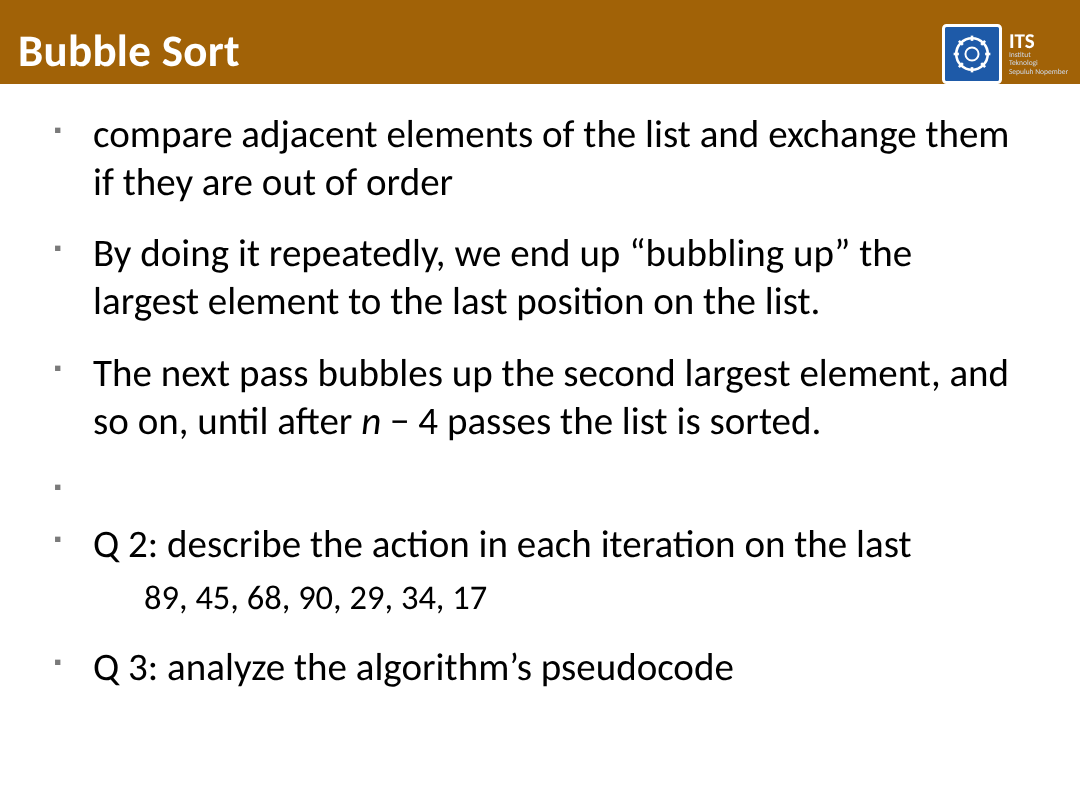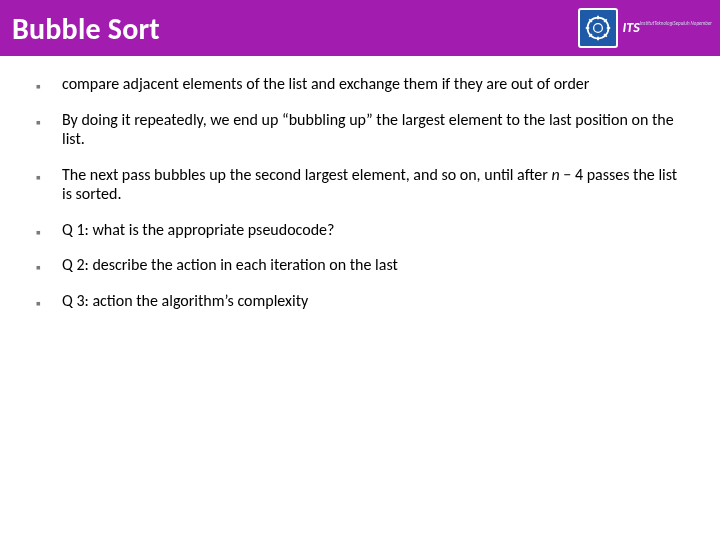--- a/index.html
+++ b/index.html
@@ -1,25 +1,24 @@
 <!DOCTYPE html>
 <html><head>
 <meta charset="utf-8">
 <style>
   * { margin: 0; padding: 0; box-sizing: border-box; }
   html, body { width: 720px; height: 540px; font-family: Calibri, "Segoe UI", Arial, sans-serif; background: #fff; color: #000; }
   .slide { width: 720px; height: 540px; position: relative; overflow: hidden; }
   .title-bar {
-    background: #a21caf;
+    background: #a16207;
     color: #fff;
     height: 56px;
     display: flex;
-    align-items: center;
     justify-content: space-between;
-    padding: 0 8px 0 12px;
+    padding: 16px 8px 0 12px;
   }
   .title-text {
     font-weight: 700;
     font-size: 30px;
     letter-spacing: 0.2px;
   }
   .logo {
     display: flex;
     align-items: center;
     gap: 5px;
@@ -38,40 +37,40 @@
     font-weight: 700;
     font-size: 14px;
     color: #fff;
     line-height: 1;
   }
   .logo-sub {
     font-size: 5px;
     color: #cfd9e8;
     line-height: 1.1;
   }
-  .logo-textblock { display:flex; flex-direction:row;font-style:italic; }
+  .logo-textblock { display:flex; flex-direction:column; }
   .content {
     padding: 18px 36px 10px 36px;
   }
   .bullet {
     display: flex;
     align-items: flex-start;
     margin-bottom: 16px;
   }
   .bullet .marker {
     flex: 0 0 auto;
     width: 12px; height: 12px;
     margin-top: 7px;
     margin-right: 14px;
     color: #7a7a7a;
     font-size: 14px;
     line-height: 12px;
   }
   .bullet .text {
-    font-size: 16px;
+    font-size: 26px;
     line-height: 1.22;
   }
   .indented {
     padding-left: 60px;
     font-size: 23px;
     line-height: 1.22;
     margin-top: -10px;
     margin-bottom: 16px;
   }
   .italic-n { font-style: italic; }
@@ -123,29 +122,29 @@
 
     <div class="bullet">
       <span class="marker">▪</span>
       <span class="text">
         <span>The next pass bubbles up the second largest element, and so on, until after </span><span class="italic-n">n</span><span> − 4 passes the list is sorted.</span>
       </span>
     </div>
 
     <div class="bullet">
       <span class="marker">▪</span>
-      <span class="text">Q 1: what is the appropriate pseudocode?</span>
     </div>
 
     <div class="bullet">
       <span class="marker">▪</span>
       <span class="text">Q 2: describe the action in each iteration on the last</span>
     </div>
 
+    <div class="indented">89, 45, 68, 90, 29, 34, 17</div>
 
     <div class="bullet">
       <span class="marker">▪</span>
-      <span class="text">Q 3: action the algorithm’s complexity</span>
+      <span class="text">Q 3: analyze the algorithm’s pseudocode</span>
     </div>
 
   </div>
 
 </div>
 
 </body></html>

